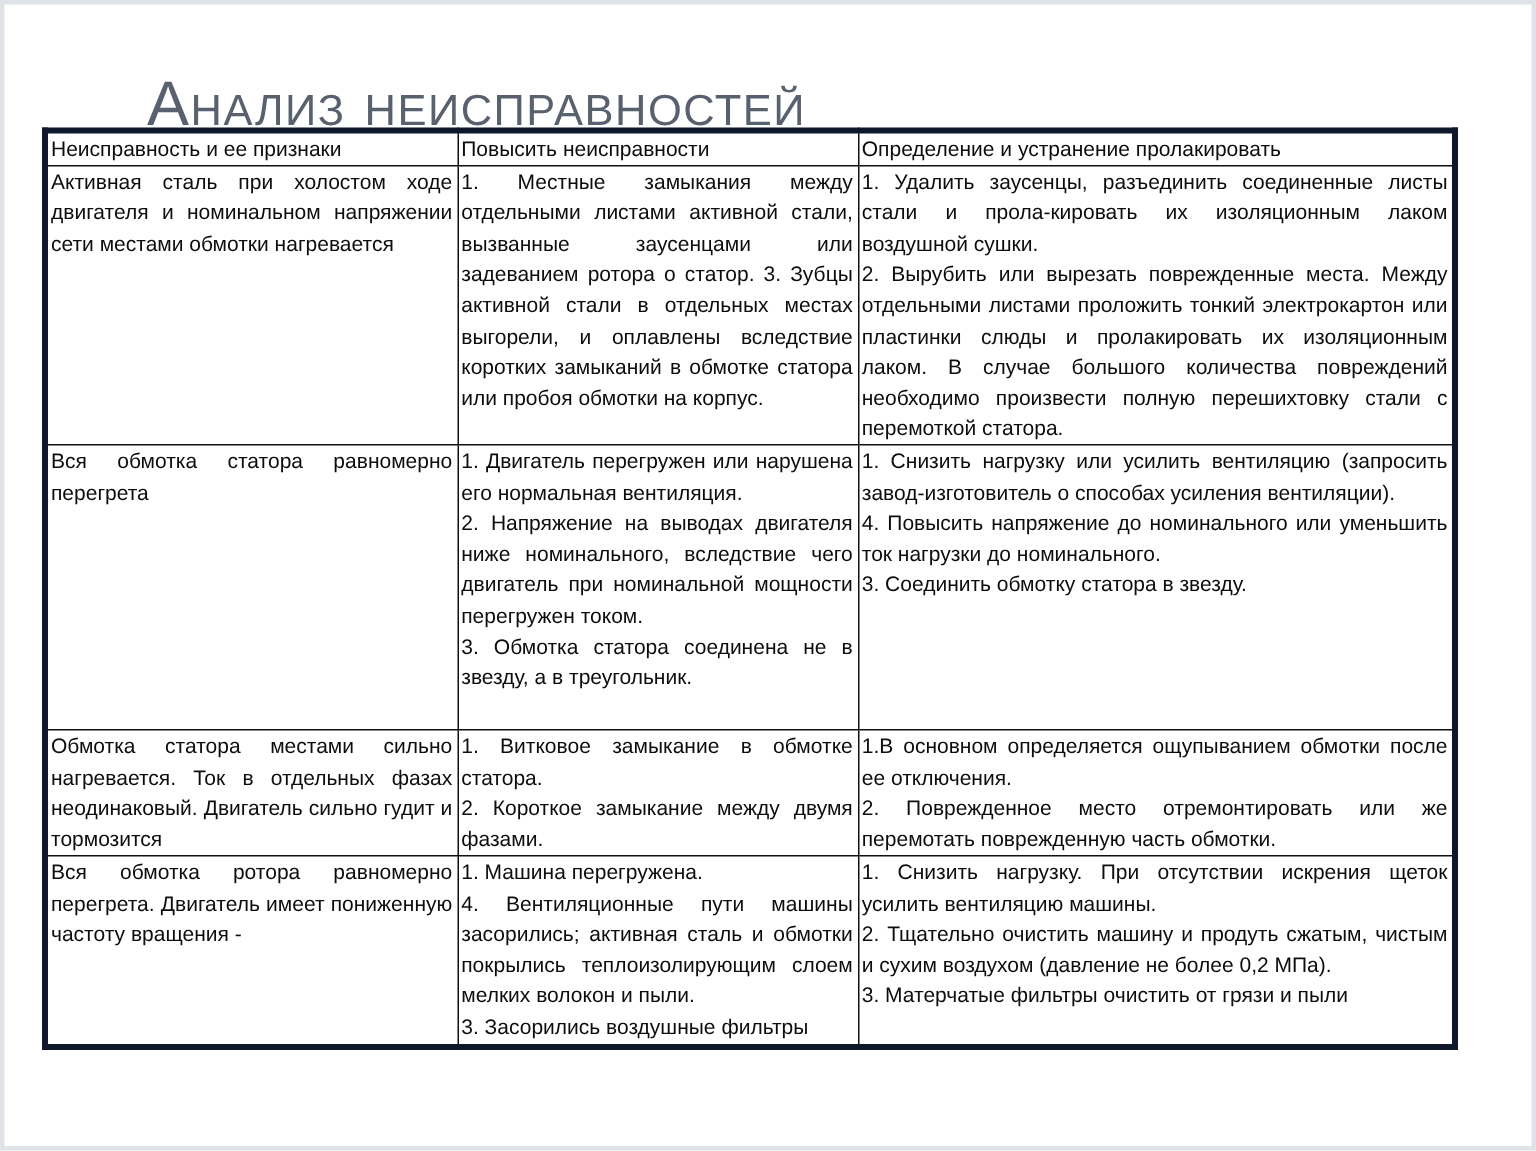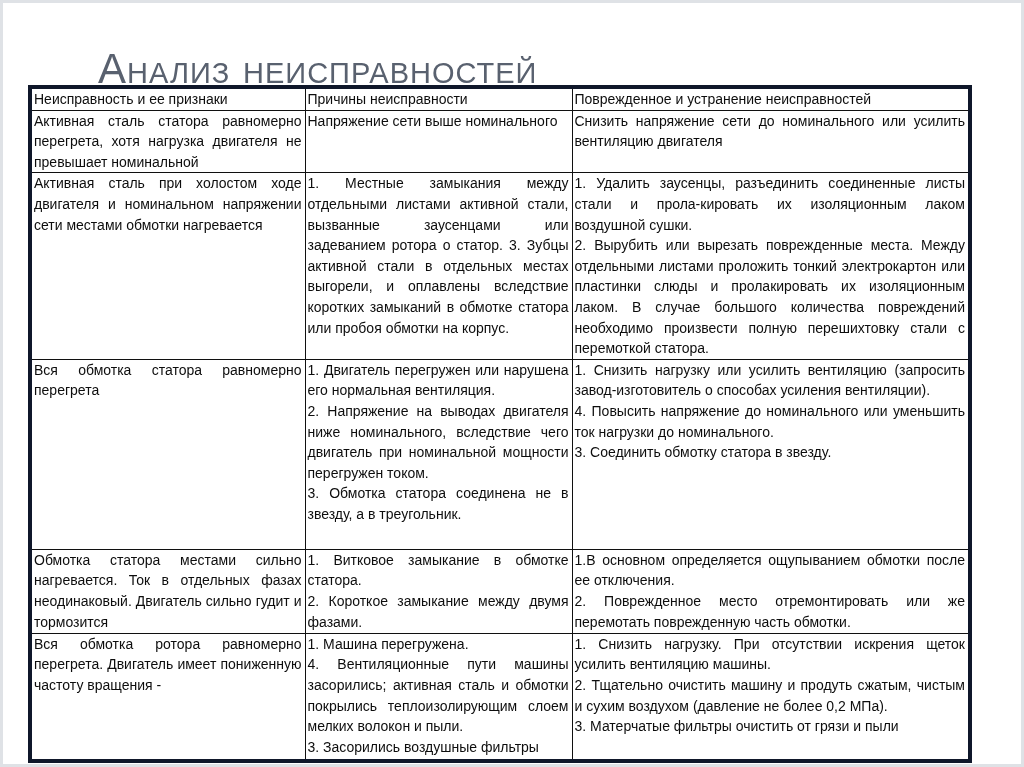--- a/index.html
+++ b/index.html
@@ -66,30 +66,25 @@
 
 <table class="fault-table">
   <colgroup>
     <col class="c1">
       <col class="c2">
       <col class="c3">
   </colgroup>
   <thead>
     <tr class="h-head">
       <th>Неисправность и ее признаки</th>
-      <th>Причины неисправности</th>
-      <th>Поврежденное и устранение неисправностей</th>
+      <th>Повысить неисправности</th>
+      <th>Определение и устранение пролакировать</th>
     </tr>
   </thead>
   <tbody>
-    <tr class="h-r0">
-      <td>Активная сталь статора равномерно перегрета, хотя нагрузка двигателя не превышает номинальной</td>
-      <td>Напряжение сети выше номинального</td>
-      <td>Снизить напряжение сети до номинального или усилить вентиляцию двигателя</td>
-    </tr>
     <tr class="h-r1">
       <td>Активная сталь при холостом ходе двигателя и номинальном напряжении сети местами обмотки нагревается</td>
       <td>1. Местные замыкания между отдельными листами активной стали, вызванные заусенцами или задеванием ротора о статор. 3. Зубцы активной стали в отдельных местах выгорели, и оплавлены вследствие коротких замыканий в обмотке статора или пробоя обмотки на корпус.</td>
       <td>1. Удалить заусенцы, разъединить соединенные листы стали и прола-кировать их изоляционным лаком воздушной сушки.
 2. Вырубить или вырезать поврежденные места. Между отдельными листами проложить тонкий электрокартон или пластинки слюды и пролакировать их изоляционным лаком. В случае большого количества повреждений необходимо произвести полную перешихтовку стали с перемоткой статора.</td>
     </tr>
     <tr class="h-r2">
       <td>Вся обмотка статора равномерно перегрета</td>
       <td>1. Двигатель перегружен или нарушена его нормальная вентиляция.
 2. Напряжение на выводах двигателя ниже номинального, вследствие чего двигатель при номинальной мощности перегружен током.

